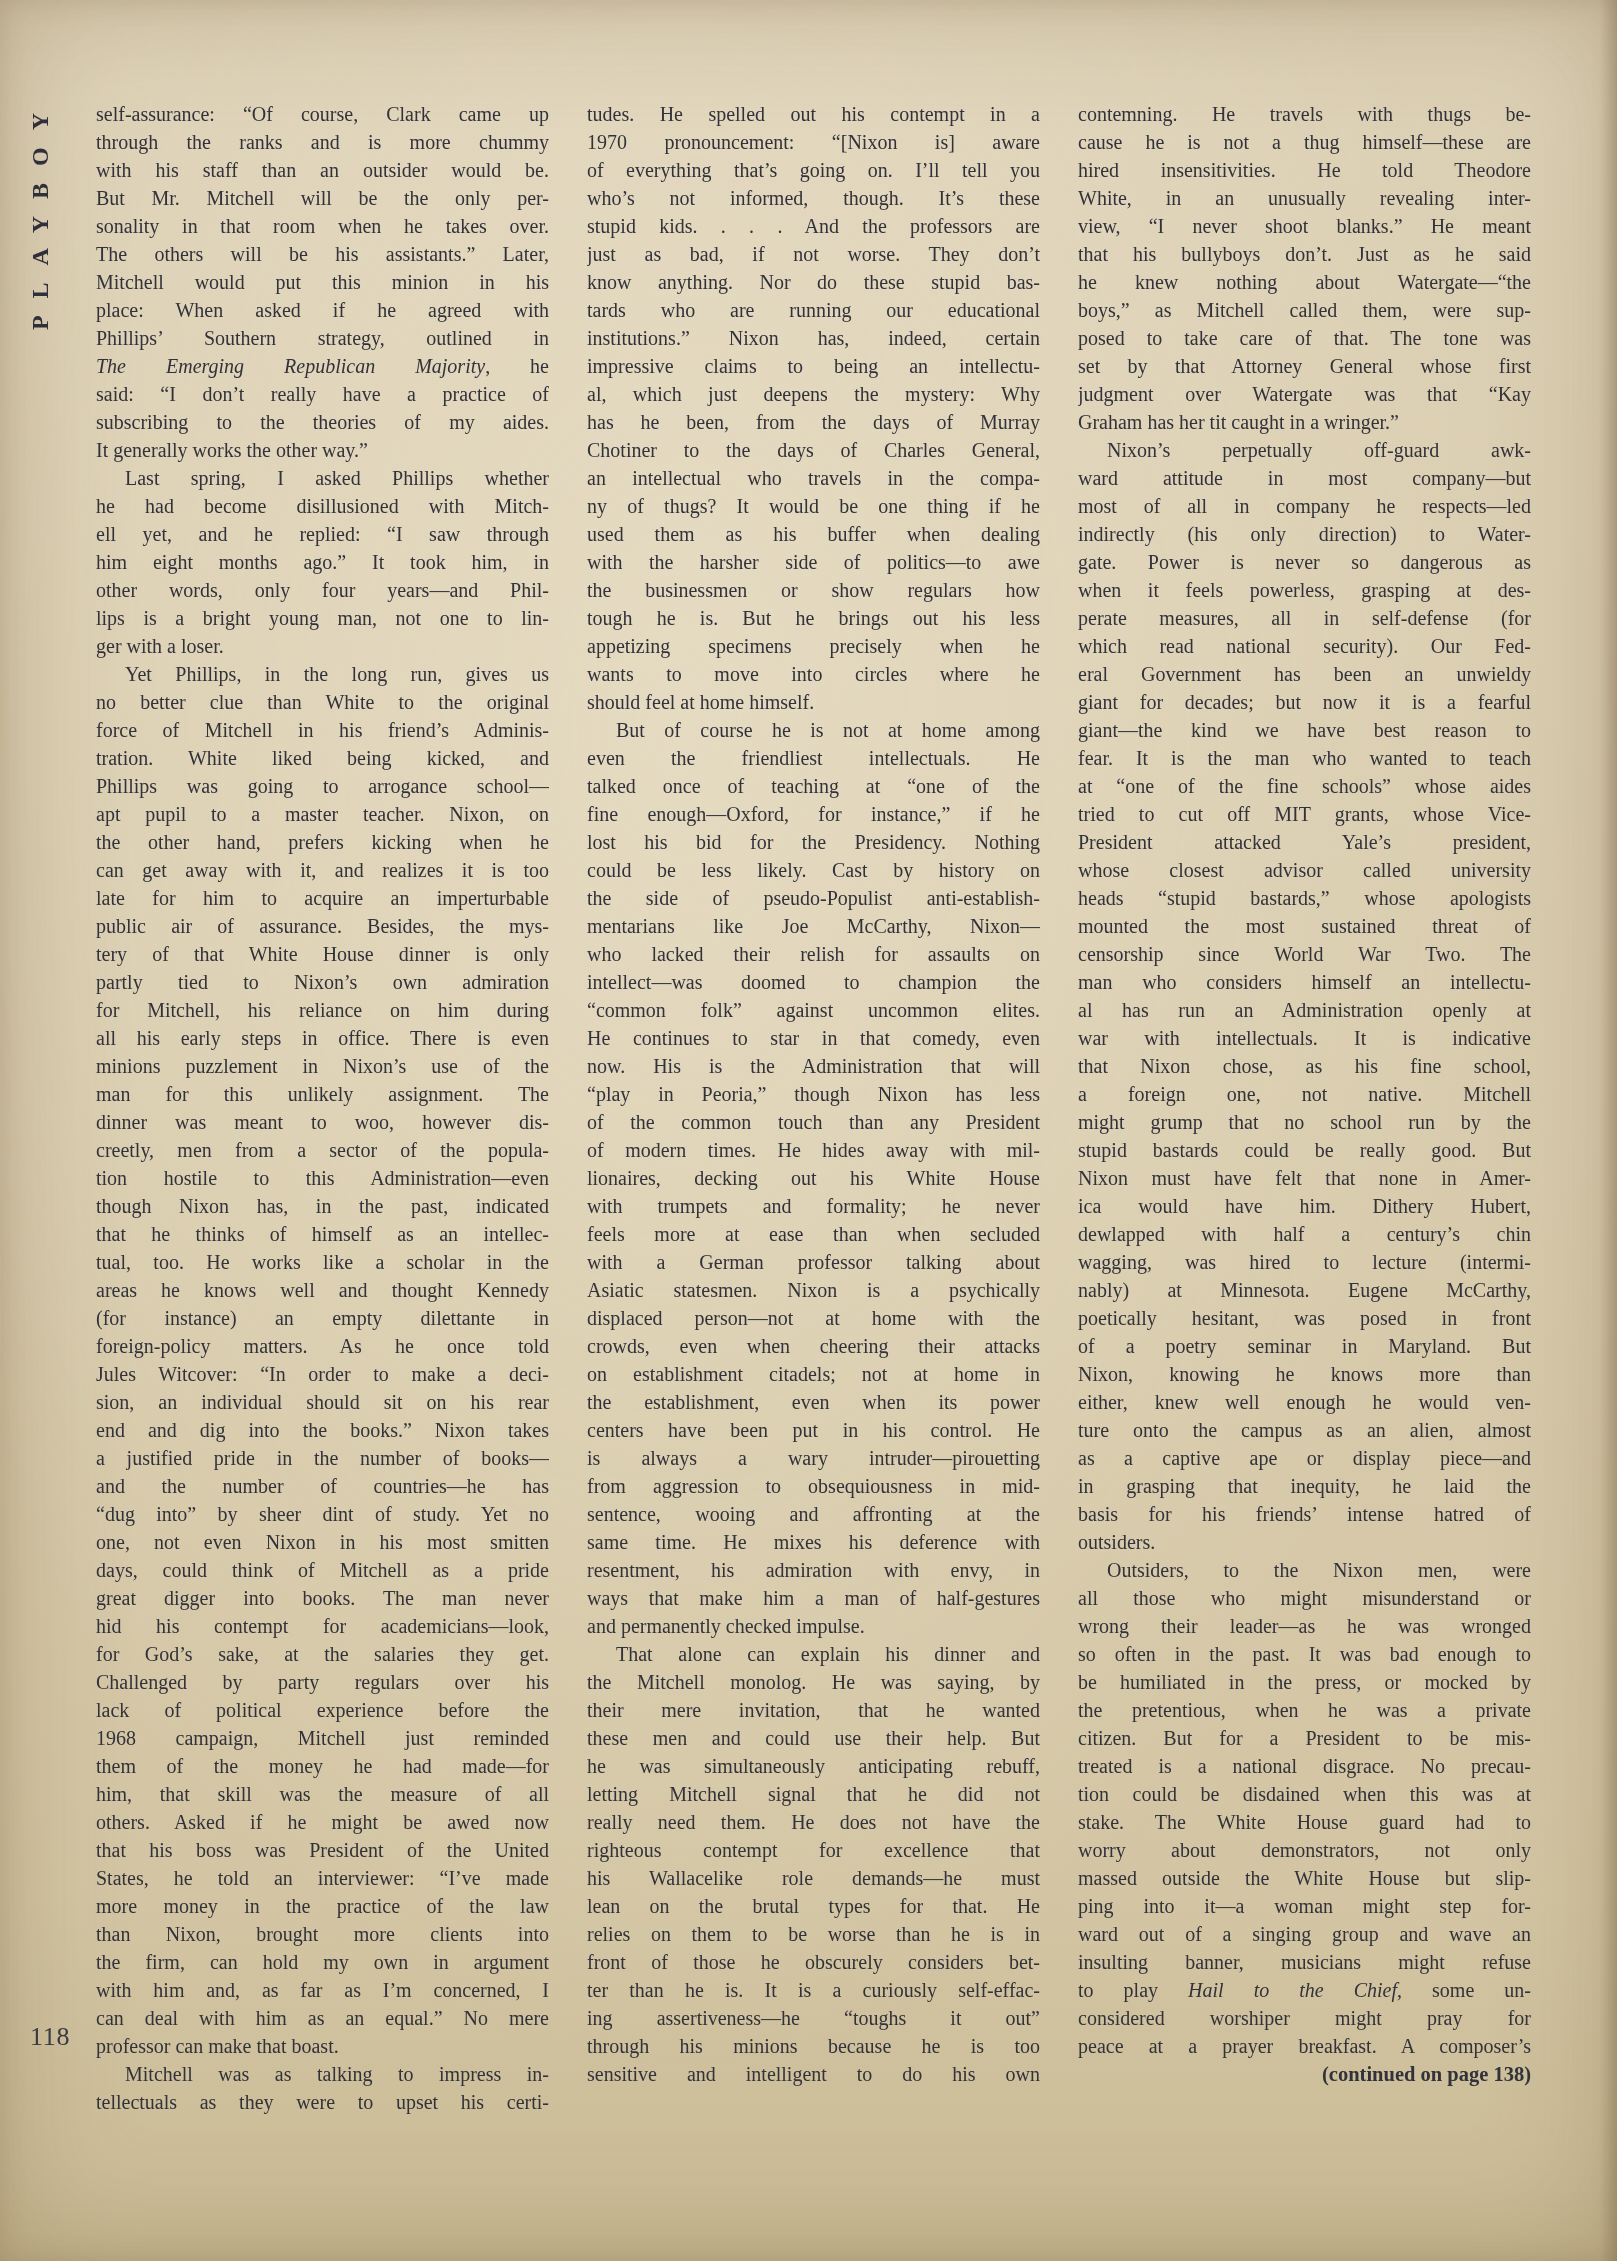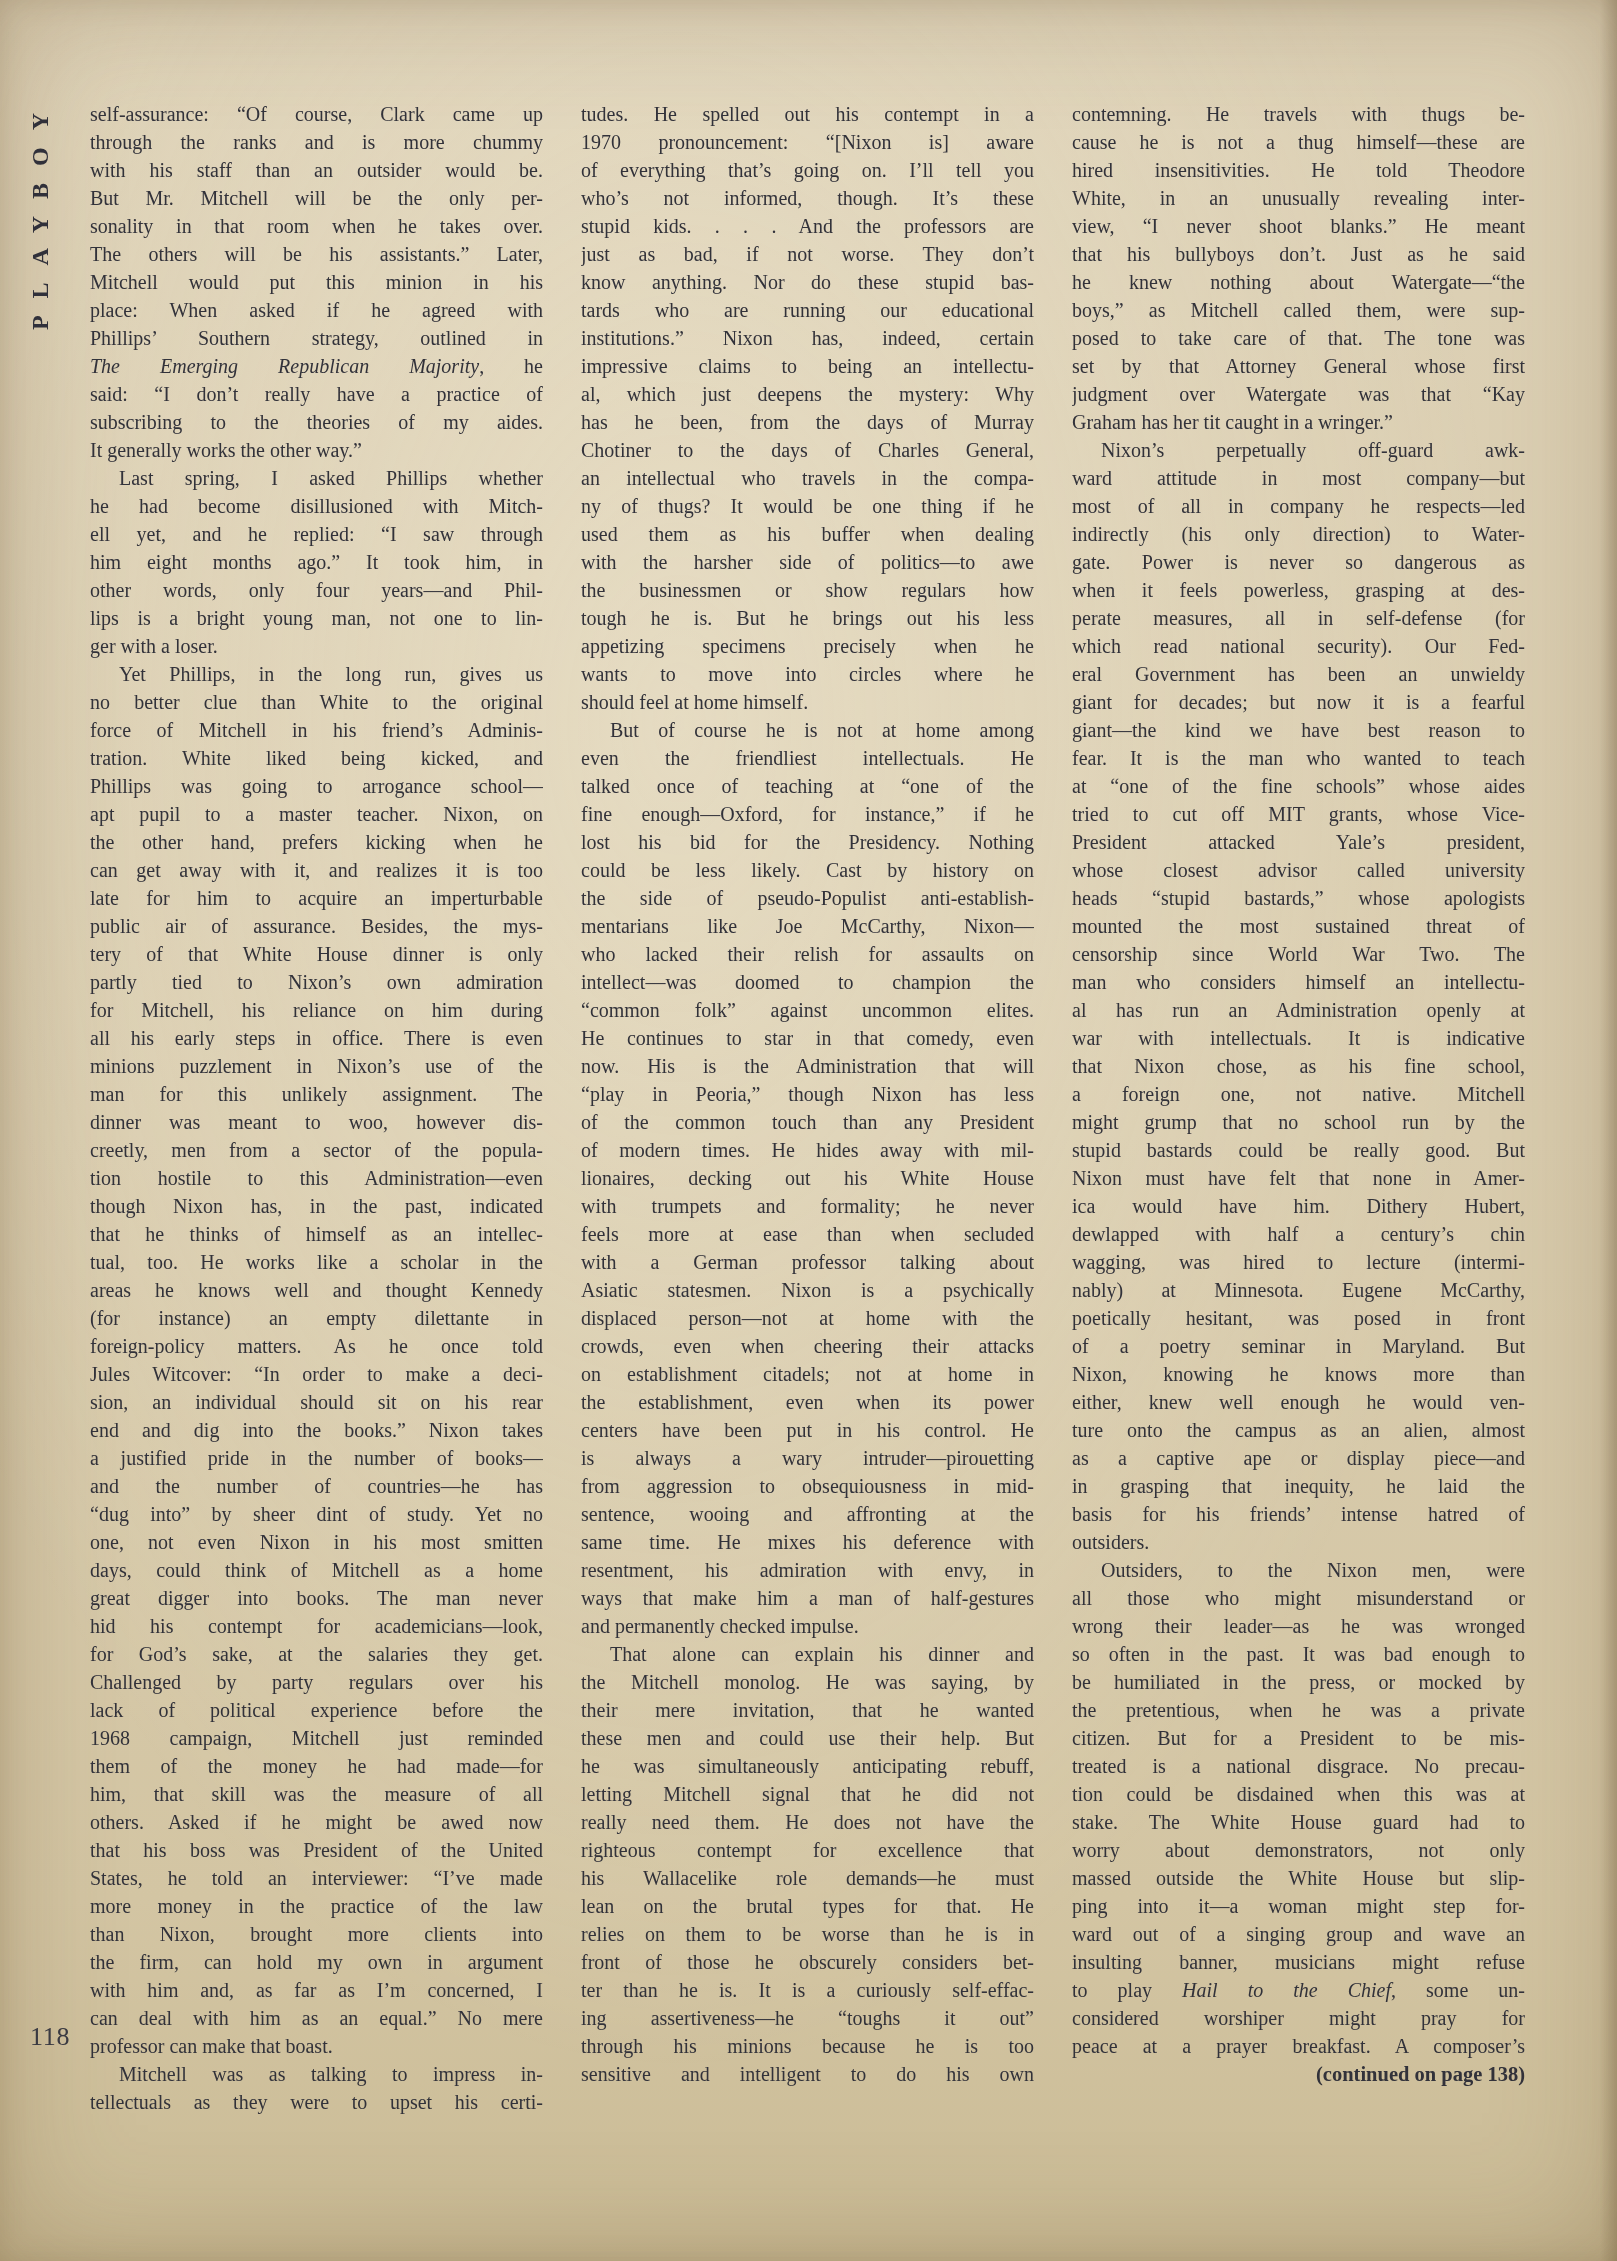--- a/index.html
+++ b/index.html
@@ -18,21 +18,21 @@
     position:absolute;top:0;right:0;width:18px;height:100%;pointer-events:none;
     background:linear-gradient(to right, rgba(90,70,40,0), rgba(90,70,40,0.25));
   }
   .spine{
     position:absolute;left:40px;top:213px;
     transform:translate(-50%,-50%) rotate(-90deg);
     font-weight:bold;font-size:24px;letter-spacing:17px;
     color:#30303a;white-space:nowrap;
   }
   .columns{
-    position:absolute;left:90px;top:100px;width:1435px;
+    position:absolute;left:96px;top:100px;width:1435px;
     display:flex;gap:38px;
     color:#32323a;
   }
   .col{width:456px;font-size:20px;line-height:28px;}
   .col.c3{margin-top:0;}
   .line{
     text-align:justify;text-align-last:justify;
     overflow:hidden;white-space:normal;
   }
   .line.p-ind{padding-left:29px;}
@@ -98,21 +98,21 @@
       <div class="line">areas he knows well and thought Kennedy</div>
       <div class="line">(for instance) an empty dilettante in</div>
       <div class="line">foreign-policy matters. As he once told</div>
       <div class="line">Jules Witcover: “In order to make a deci-</div>
       <div class="line">sion, an individual should sit on his rear</div>
       <div class="line">end and dig into the books.” Nixon takes</div>
       <div class="line">a justified pride in the number of books—</div>
       <div class="line">and the number of countries—he has</div>
       <div class="line">“dug into” by sheer dint of study. Yet no</div>
       <div class="line">one, not even Nixon in his most smitten</div>
-      <div class="line">days, could think of Mitchell as a home</div>
+      <div class="line">days, could think of Mitchell as a pride</div>
       <div class="line">great digger into books. The man never</div>
       <div class="line">hid his contempt for academicians—look,</div>
       <div class="line">for God’s sake, at the salaries they get.</div>
       <div class="line">Challenged by party regulars over his</div>
       <div class="line">lack of political experience before the</div>
       <div class="line">1968 campaign, Mitchell just reminded</div>
       <div class="line">them of the money he had made—for</div>
       <div class="line">him, that skill was the measure of all</div>
       <div class="line">others. Asked if he might be awed now</div>
       <div class="line">that his boss was President of the United</div>

